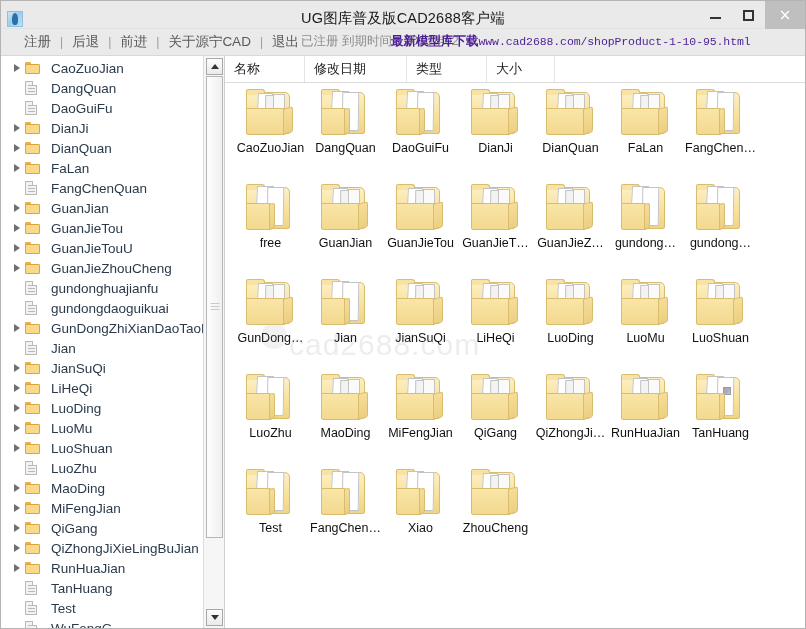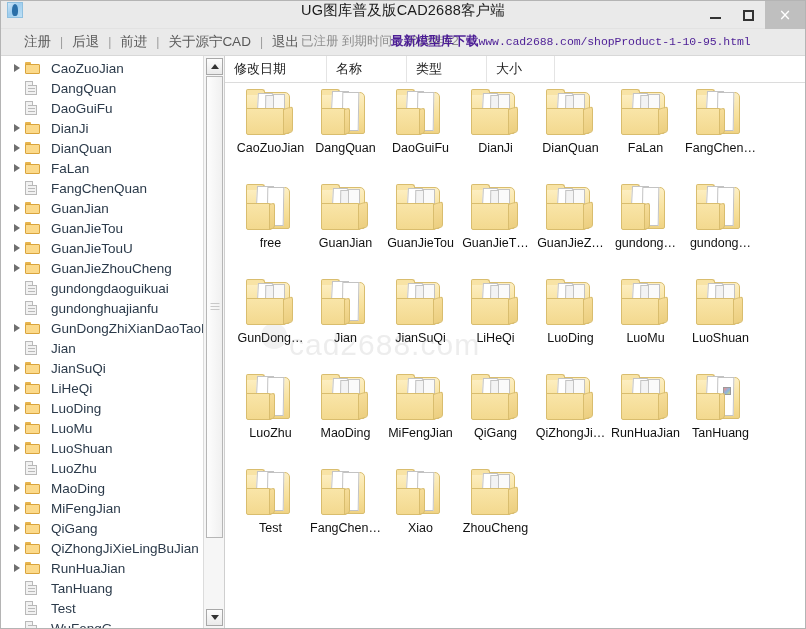--- a/index.html
+++ b/index.html
@@ -17,21 +17,21 @@
     border: 1px solid #b4b4b4;
     overflow: hidden;
   }
 
   
   .titlebar {
     position: relative;
     height: 28px;
     background: #eaeaea;
     display: flex;
-    align-items: flex-start;
+    align-items: flex-end;
     border-bottom: 1px solid #e2e2e2;
   }
   .app-icon {
     width: 18px; height: 18px;
     margin-left: 5px;
     flex: 0 0 auto;
     position: relative;
   }
   .app-icon .ic-bg {
     position: absolute; left: 1px; top: 1px;
@@ -568,28 +568,28 @@
                 <div class="bod"></div>
               </div>
             </div>
             <div class="tlabel">GuanJieZhouCheng</div>
           </div>
           <div class="tree-row">
             <div class="tw"></div>
             <div class="ticon">
               <div class="doc-sm"></div>
             </div>
+            <div class="tlabel">gundonghuajianfu</div>
+          </div>
+          <div class="tree-row">
+            <div class="tw"></div>
+            <div class="ticon">
+              <div class="doc-sm"></div>
+            </div>
             <div class="tlabel">gundongdaoguikuai</div>
-          </div>
-          <div class="tree-row">
-            <div class="tw"></div>
-            <div class="ticon">
-              <div class="doc-sm"></div>
-            </div>
-            <div class="tlabel">gundonghuajianfu</div>
           </div>
           <div class="tree-row">
             <div class="tw">
               <div class="arrow"></div>
             </div>
             <div class="ticon">
               <div class="folder-sm">
                 <div class="tab"></div>
                 <div class="bod"></div>
               </div>
@@ -761,22 +761,22 @@
           <div class="sb-grip"></div>
         </div>
         <div class="sb-btn down">
           <div class="tri-d"></div>
         </div>
       </div>
     </div>
 
     <div class="main">
       <div class="colheader">
+        <div class="col c0">名称</div>
         <div class="col c1">修改日期</div>
-        <div class="col c0">名称</div>
         <div class="col c2">类型</div>
         <div class="col c3">大小</div>
         <div class="col c4"></div>
       </div>
 
       <div class="grid" id="grid">
         <div class="wm-logo"></div>
         <div class="watermark">cad2688.com</div>
       <div class="gridrow">
             <div class="cell pad">

